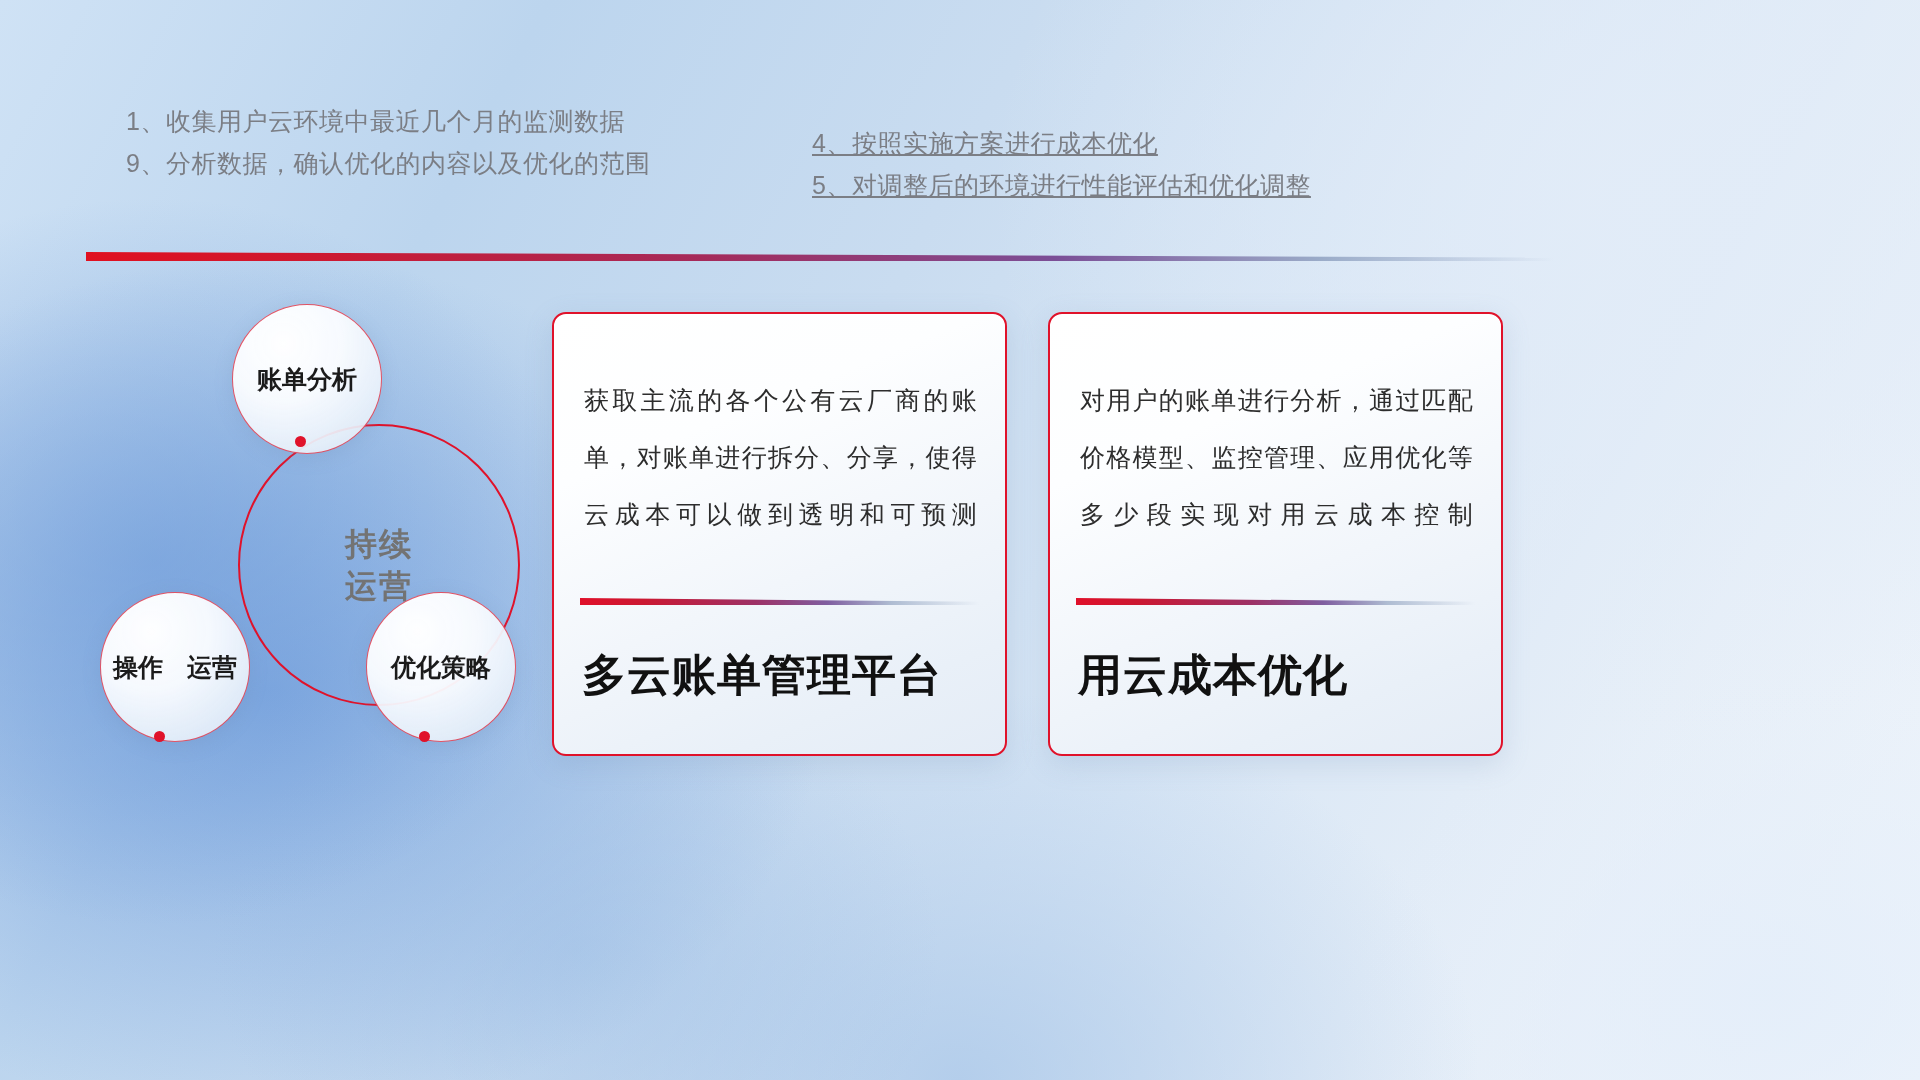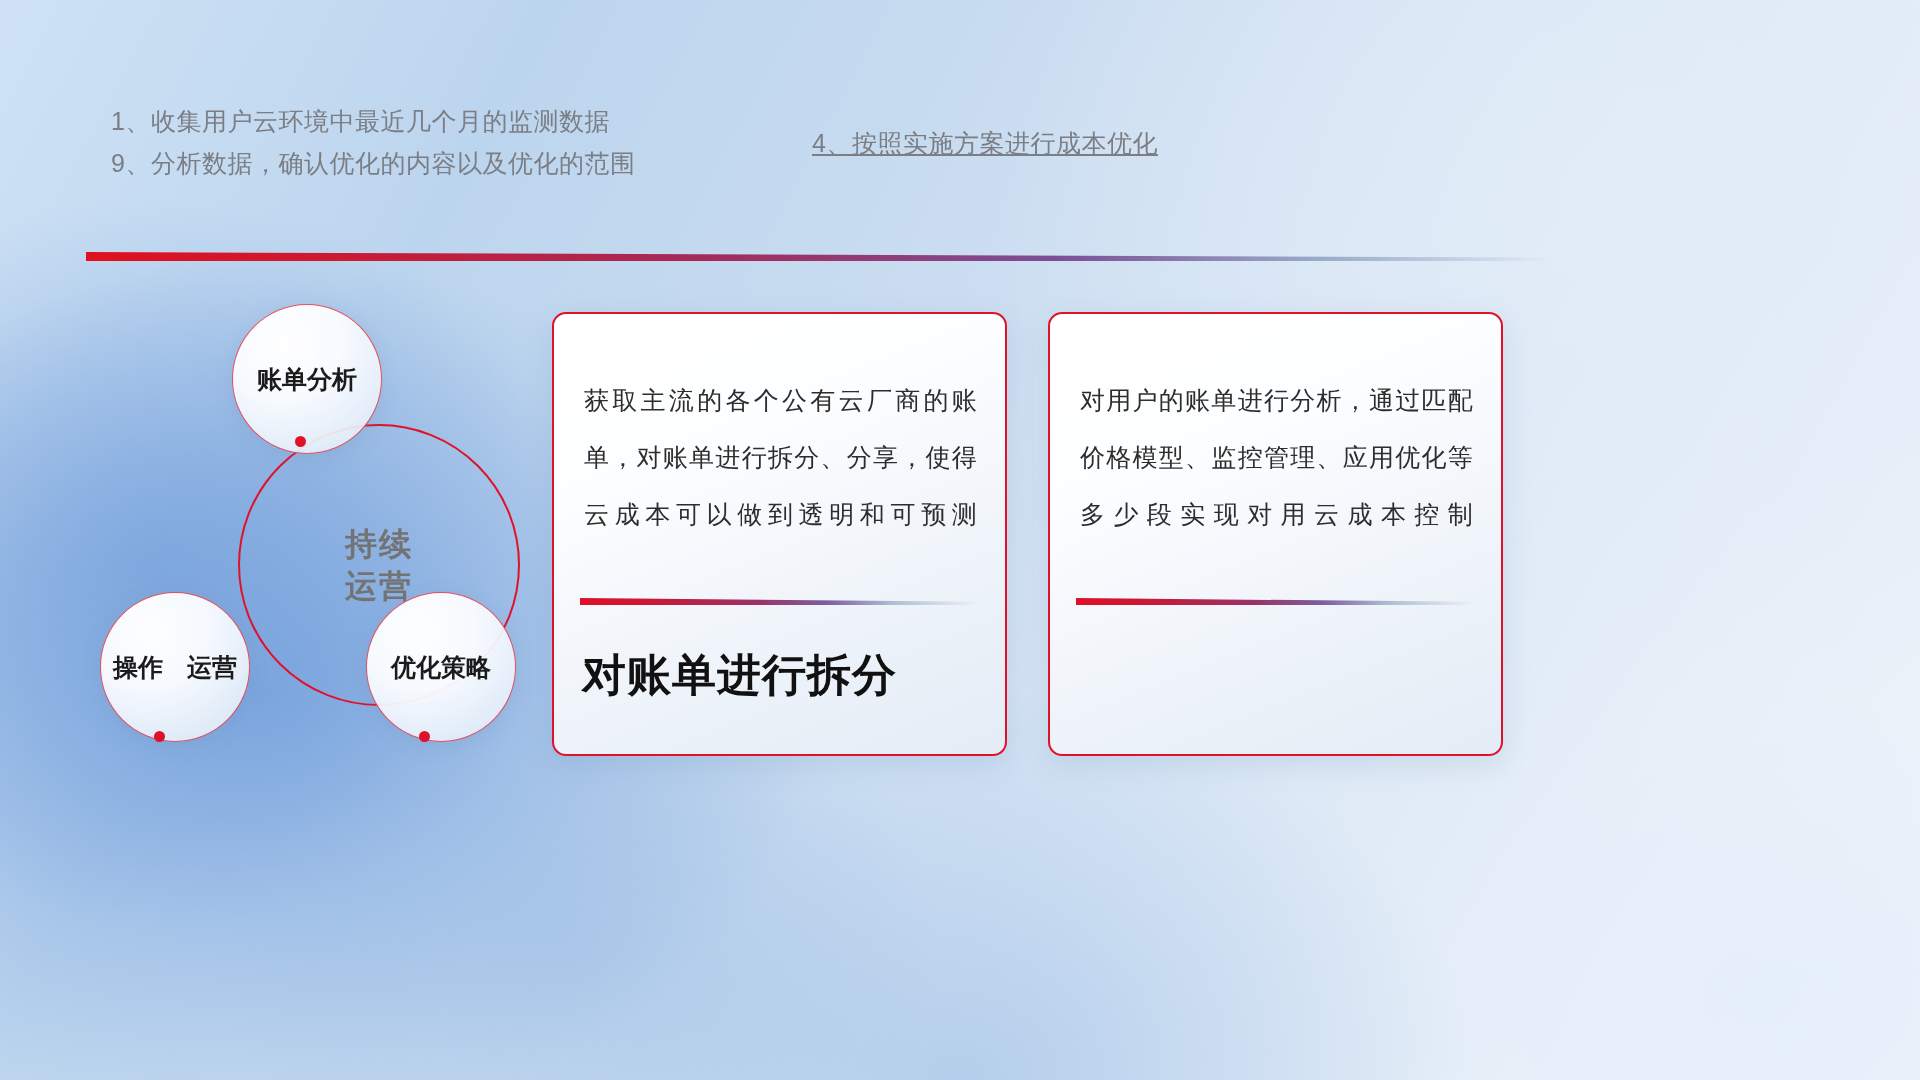--- a/index.html
+++ b/index.html
@@ -24,21 +24,21 @@
   #bg2 {
     position:absolute; inset:0;
     background:
       radial-gradient(ellipse 620px 520px at 8% 52%, rgba(106,152,216,0.55) 0%, rgba(106,152,216,0) 70%),
       radial-gradient(ellipse 520px 420px at 30% 88%, rgba(150,186,228,0.45) 0%, rgba(150,186,228,0) 70%);
   }
 
   
   .bullets { position:absolute; color:#7b7e85; font-size:25px; line-height:42px; white-space:nowrap; }
   .bullets .ln { letter-spacing:0.5px; }
-  #bullets-left  { left:111px; top:100px; }
+  #bullets-left  { left:126px; top:100px; }
   #bullets-right { left:812px; top:122px;text-decoration:underline; }
 
   
   #divider {
     position:absolute; left:86px; top:252px; width:1468px; height:9px;
   }
   #divider .bar {
     position:absolute; left:0; top:0; width:100%; height:100%;
     background:linear-gradient(90deg,#e01020 0%, #d0182e 14%, #a52a5a 42%, #7b4e96 66%, #9aabc8 84%, rgba(210,220,236,0) 100%);
     clip-path: polygon(0 0, 100% 62%, 100% 100%, 0 100%);
@@ -112,20 +112,21 @@
 <div id="bg"></div>
 <div id="bg2"></div>
 
 <div id="bullets-left" class="bullets">
   <div class="ln">1、收集用户云环境中最近几个月的监测数据</div>
   <div class="ln">9、分析数据，确认优化的内容以及优化的范围</div>
 </div>
 
 <div id="bullets-right" class="bullets">
   <div class="ln">4、按照实施方案进行成本优化</div>
+  <div class="ln">5、对调整后的环境进行性能评估和优化调整</div>
 </div>
 
 <div id="divider">
   <div class="bar"></div>
 </div>
 
 <div id="venn">
   <div class="big-ring"></div>
 
   <div class="center-label">
@@ -149,19 +150,20 @@
   </div>
 </div>
 
 <div id="dot-top" class="node-dot"></div>
 <div id="dot-left" class="node-dot"></div>
 <div id="dot-right" class="node-dot"></div>
 
 <div id="card-1" class="card">
   <div class="card-body">获取主流的各个公有云厂商的账单，对账单进行拆分、分享，使得云成本可以做到透明和可预测</div>
   <div class="card-rule"></div>
-  <div class="card-title">对账单进行拆分</div>
+  <div class="card-title">多云账单管理平台</div>
 </div>
 
 <div id="card-2" class="card">
   <div class="card-body">对用户的账单进行分析，通过匹配价格模型、监控管理、应用优化等多少段实现对用云成本控制</div>
   <div class="card-rule"></div>
+  <div class="card-title">用云成本优化</div>
 </div>
 
 </body></html>

